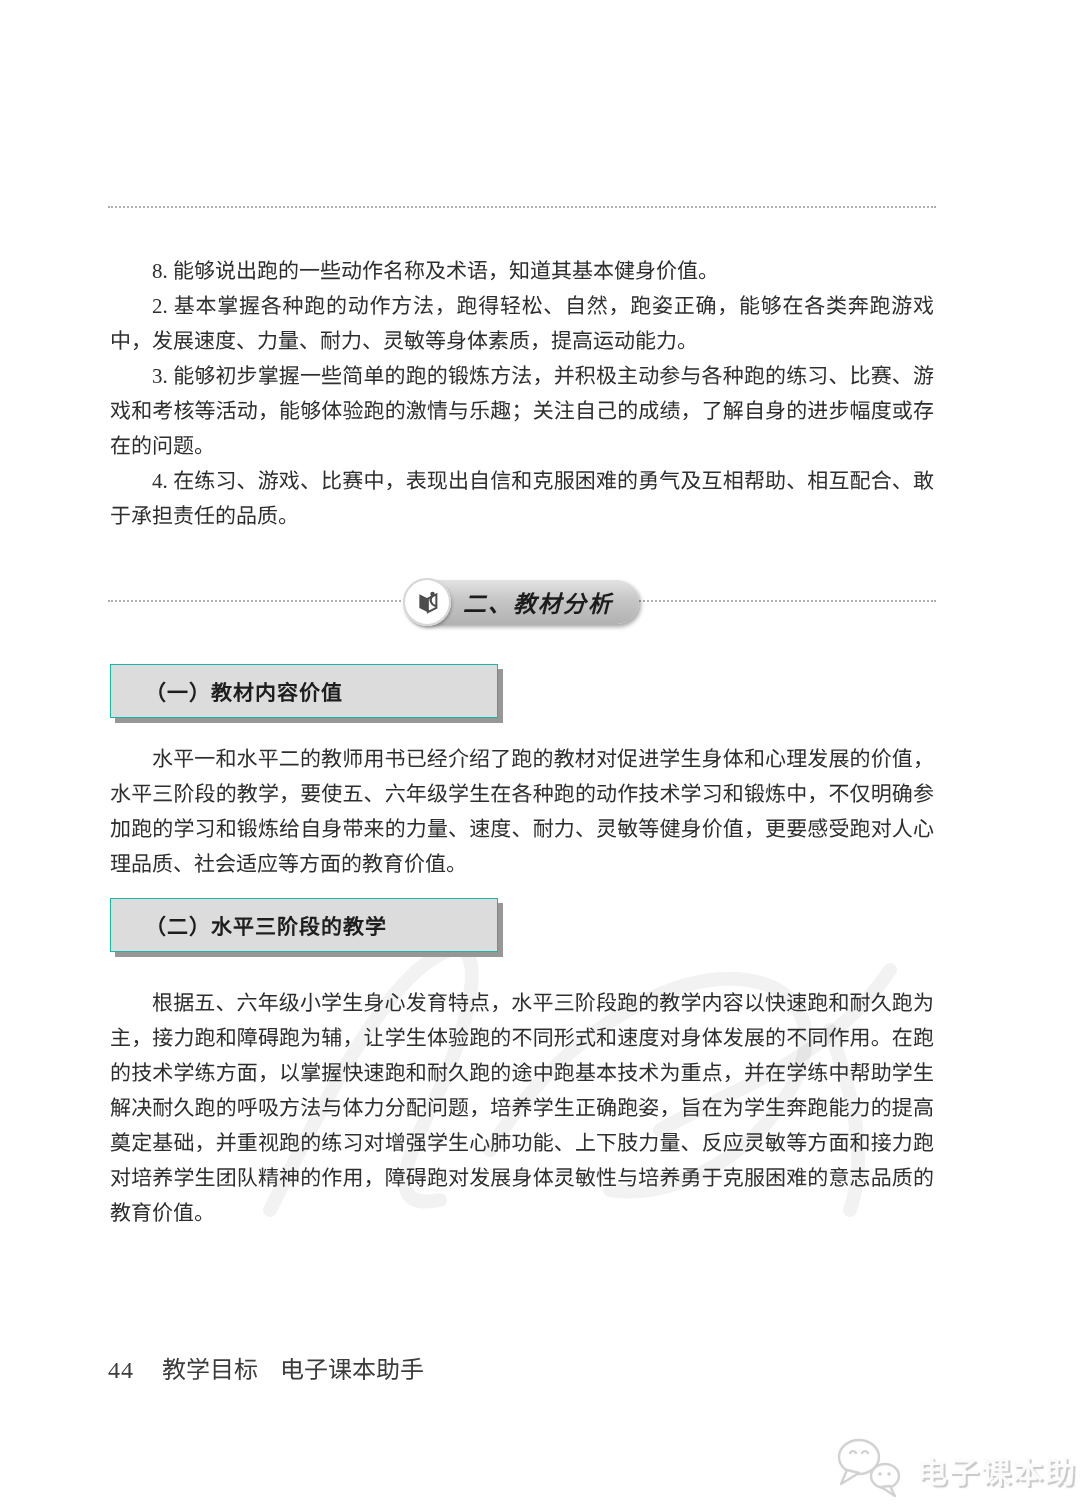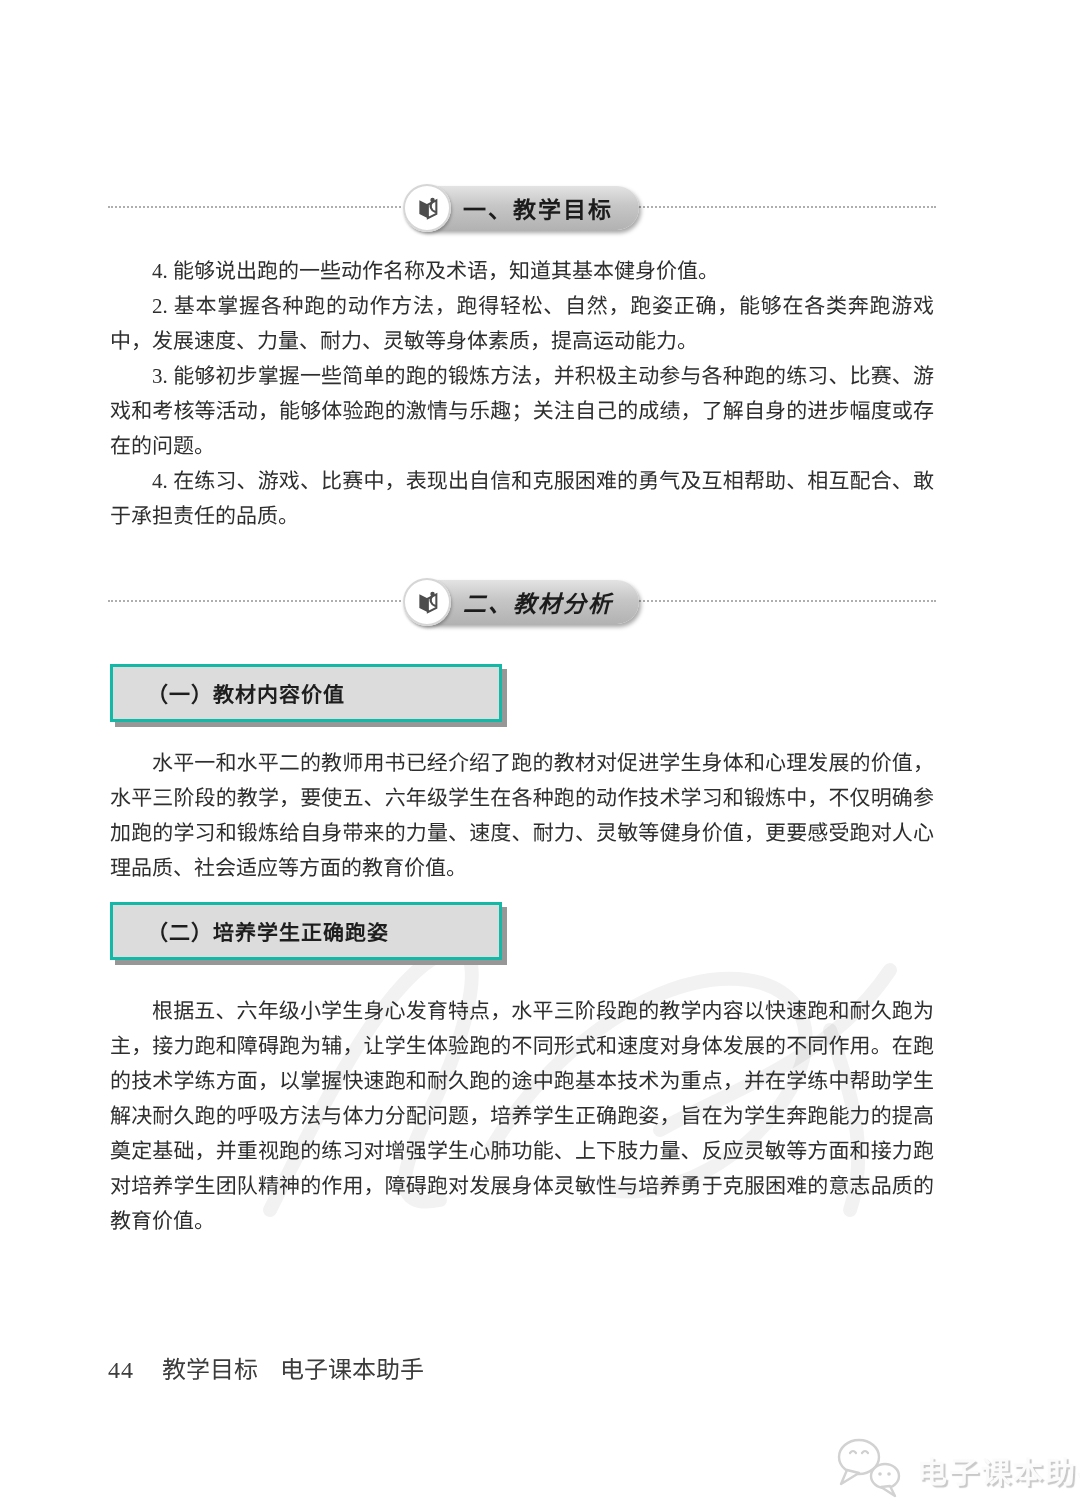--- a/index.html
+++ b/index.html
@@ -70,21 +70,21 @@
     text-justify: inter-character;
     text-indent: 2em;
   }
   .para-1 { margin-top: 24px; }
   .para-2 { margin-top: 34px; }
   
   .sub-heading {
     width: 352px;
     height: 52px;
     background: #dcdcdc;
-    border: 3px solid #14b8a6;
+    border: 1px solid #14b8a6;
     box-shadow: 5px 5px 0 #979797;
     display: flex;
     align-items: center;
     padding-left: 34px;
   }
   .sub-heading-1 { margin-top: 38px; }
   .sub-heading-2 { margin-top: 16px; }
   .sub-heading span {
     font-family: "Liberation Sans", sans-serif;
     font-weight: bold;
@@ -138,35 +138,24 @@
     <path d="M300,240 C360,140 450,80 520,70 C600,60 640,110 600,180 C560,250 480,290 420,280"></path>
     <path d="M470,220 C540,180 640,150 700,60"></path>
     <path d="M640,120 C660,180 680,240 660,300"></path>
   </g>
 </svg>
 
 <div class="content">
 
   <div class="badge-row badge-row-1">
     <div class="dotted-rule"></div>
-    <div class="badge">
-      <span class="badge-circle">
-        <svg width="34" height="34" viewBox="0 0 40 40">
-          <polygon points="11,11 11,27 21,32 21,16" fill="#4d4d4d"></polygon>
-          <polygon points="21,16 31,11 31,27 21,32" fill="none" stroke="#4d4d4d" stroke-width="2.4"></polygon>
-          <circle cx="26.5" cy="10.5" r="2.6" fill="#4d4d4d"></circle>
-          <path d="M26,13 C22.5,17.5 24.5,22.5 29.5,24.5" fill="none" stroke="#4d4d4d" stroke-width="2.6" stroke-linecap="round"></path>
-        </svg>
-      </span>
-      <span class="badge-label">一、教学目标</span>
-    </div>
   </div>
 
   <div class="items">
-    <p class="para">4. 能够说出跑的一些动作名称及术语，知道其基本健身价值。</p>
+    <p class="para">8. 能够说出跑的一些动作名称及术语，知道其基本健身价值。</p>
     <p class="para">2. 基本掌握各种跑的动作方法，跑得轻松、自然，跑姿正确，能够在各类奔跑游戏中，发展速度、力量、耐力、灵敏等身体素质，提高运动能力。</p>
     <p class="para">3. 能够初步掌握一些简单的跑的锻炼方法，并积极主动参与各种跑的练习、比赛、游戏和考核等活动，能够体验跑的激情与乐趣；关注自己的成绩，了解自身的进步幅度或存在的问题。</p>
     <p class="para">4. 在练习、游戏、比赛中，表现出自信和克服困难的勇气及互相帮助、相互配合、敢于承担责任的品质。</p>
   </div>
 
   <div class="badge-row badge-row-2">
     <div class="dotted-rule"></div>
     <div class="badge">
       <span class="badge-circle">
         <svg width="34" height="34" viewBox="0 0 40 40">
@@ -179,21 +168,21 @@
       <span class="badge-label">二、教材分析</span>
     </div>
   </div>
 
   <div class="sub-heading sub-heading-1">
     <span>（一）教材内容价值</span>
   </div>
   <p class="para para-1">水平一和水平二的教师用书已经介绍了跑的教材对促进学生身体和心理发展的价值，水平三阶段的教学，要使五、六年级学生在各种跑的动作技术学习和锻炼中，不仅明确参加跑的学习和锻炼给自身带来的力量、速度、耐力、灵敏等健身价值，更要感受跑对人心理品质、社会适应等方面的教育价值。</p>
 
   <div class="sub-heading sub-heading-2">
-    <span>（二）培养学生正确跑姿</span>
+    <span>（二）水平三阶段的教学</span>
   </div>
   <p class="para para-2">根据五、六年级小学生身心发育特点，水平三阶段跑的教学内容以快速跑和耐久跑为主，接力跑和障碍跑为辅，让学生体验跑的不同形式和速度对身体发展的不同作用。在跑的技术学练方面，以掌握快速跑和耐久跑的途中跑基本技术为重点，并在学练中帮助学生解决耐久跑的呼吸方法与体力分配问题，培养学生正确跑姿，旨在为学生奔跑能力的提高奠定基础，并重视跑的练习对增强学生心肺功能、上下肢力量、反应灵敏等方面和接力跑对培养学生团队精神的作用，障碍跑对发展身体灵敏性与培养勇于克服困难的意志品质的教育价值。</p>
 
 </div>
 
 <div class="footer">
   <span class="page-num">44</span>
   <span class="part-label">教学目标</span>
   <span class="part-title">电子课本助手</span>
 </div>

